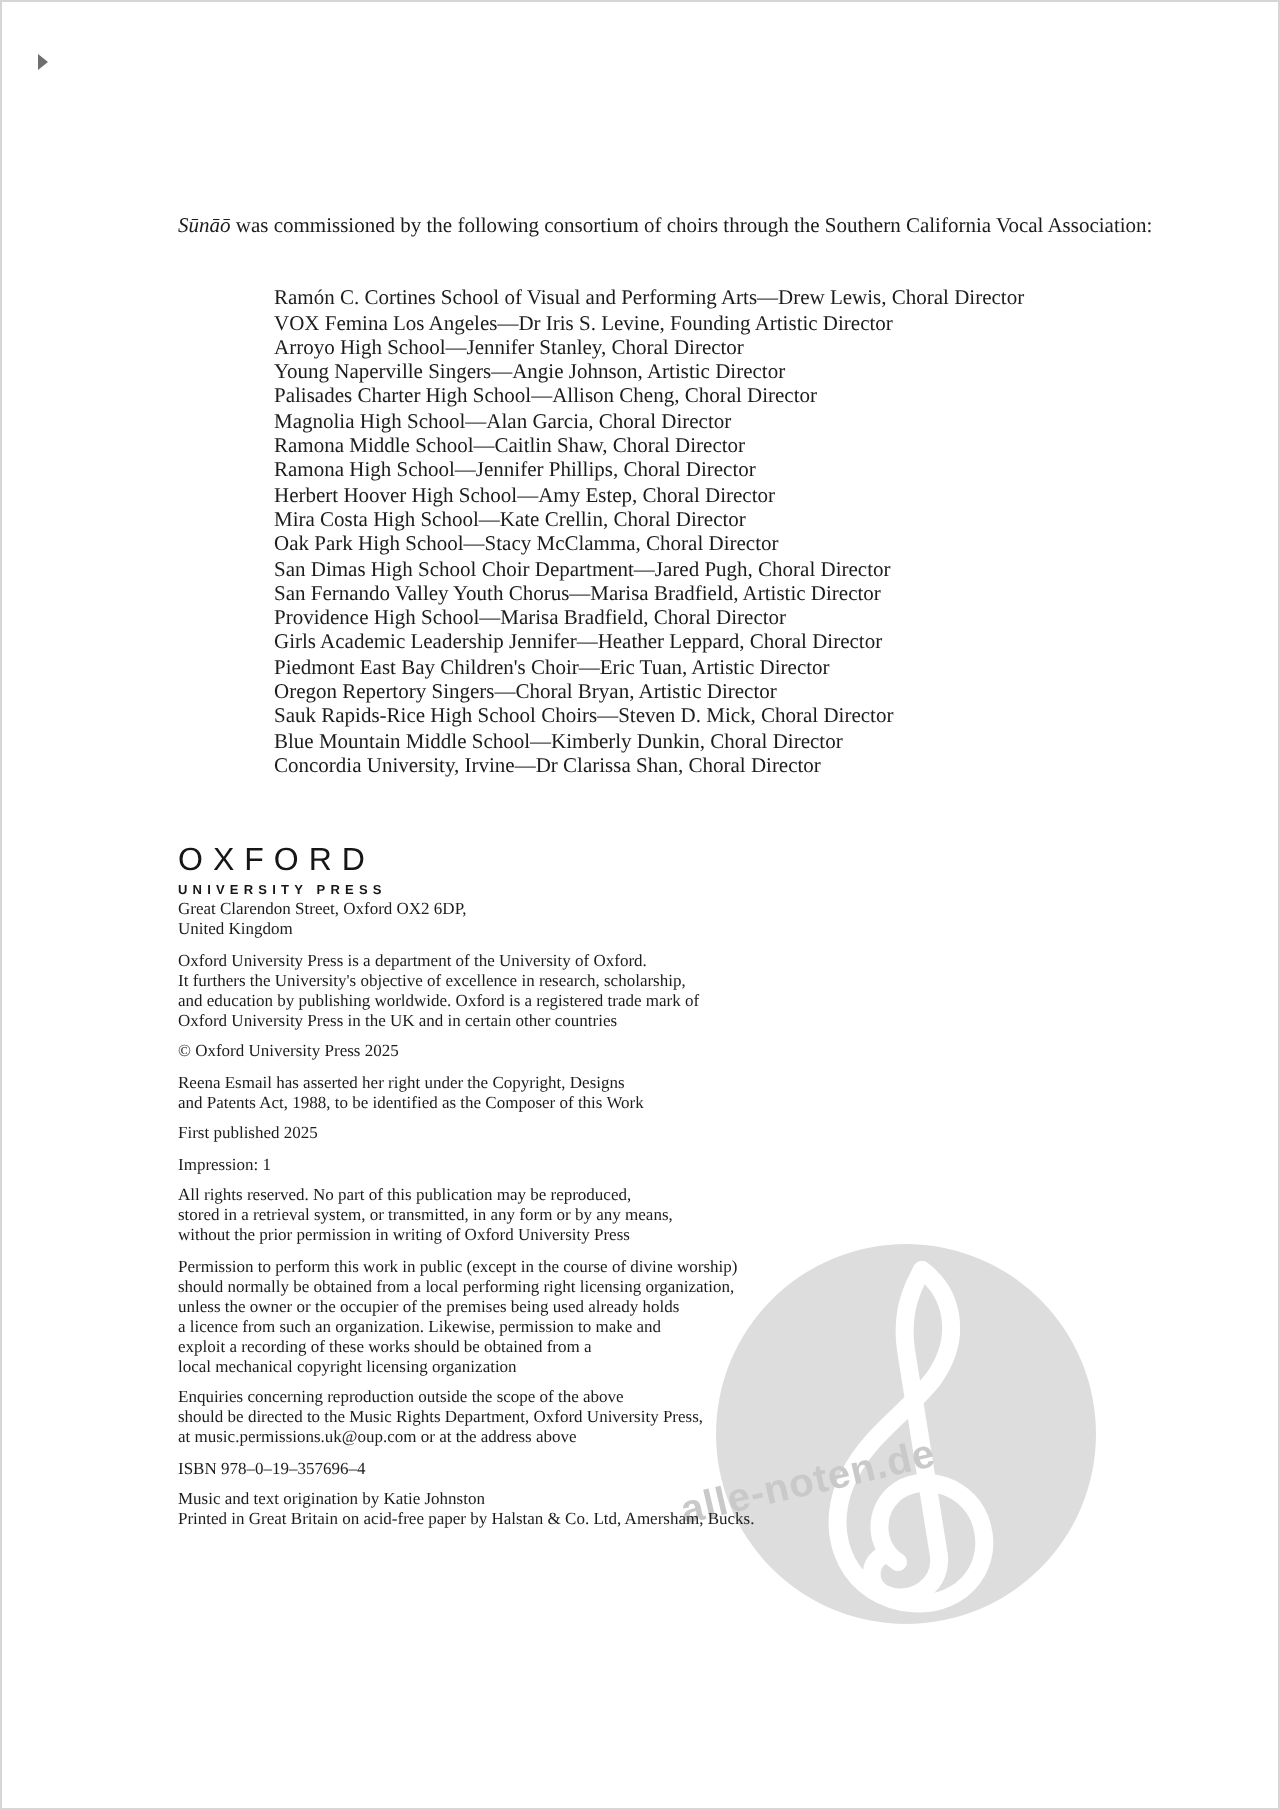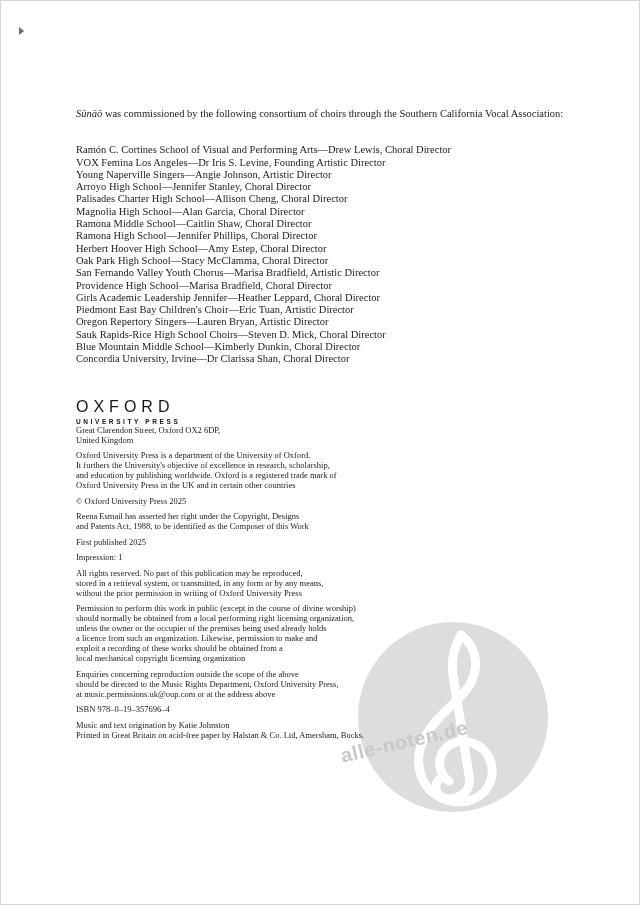--- a/index.html
+++ b/index.html
@@ -19,35 +19,36 @@
     left: 18px;
     top: 26px;
     width: 0; height: 0;
     border-left: 5px solid #4a4a4a;
     border-top: 4px solid transparent;
     border-bottom: 4px solid transparent;
     opacity: 0.8;
   }
   .content {
     position: absolute;
-    left: 75px;
+    left: 88px;
     top: 107px;
     right: 30px;
     z-index: 1;
   }
   .commission {
     font-size: 10.5px;
     line-height: 12.3px;
     margin: 0 0 24px 0;
   }
   .commission .work-title { font-style: italic; }
   .consortium-line {
     font-size: 10.5px;
     line-height: 12.3px;
     white-space: nowrap;
+    margin-left: 48px;
   }
   .oup-logo { margin-top: 32px; }
   .oxford {
     font-family: "Liberation Sans", sans-serif;
     font-size: 16px;
     letter-spacing: 5px;
     font-weight: 400;
     color: #161616;
   }
   .oup-sub {
@@ -116,33 +117,35 @@
     <div class="wm-text">alle-noten.de</div>
   </div>
 
   <div class="content">
 
     <p class="commission"><span class="work-title">Sūnāō</span><span> was commissioned by the following consortium of choirs through the Southern California Vocal Association:</span></p>
 
     <div class="consortium">
         <div class="consortium-line">Ramón C. Cortines School of Visual and Performing Arts—Drew Lewis, Choral Director</div>
         <div class="consortium-line">VOX Femina Los Angeles—Dr Iris S. Levine, Founding Artistic Director</div>
+        <div class="consortium-line">Arroyo High School—Jennifer Stanley, Choral Director</div>
         <div class="consortium-line">Young Naperville Singers—Angie Johnson, Artistic Director</div>
-        <div class="consortium-line">Arroyo High School—Jennifer Stanley, Choral Director</div>
         <div class="consortium-line">Palisades Charter High School—Allison Cheng, Choral Director</div>
         <div class="consortium-line">Magnolia High School—Alan Garcia, Choral Director</div>
         <div class="consortium-line">Ramona Middle School—Caitlin Shaw, Choral Director</div>
         <div class="consortium-line">Ramona High School—Jennifer Phillips, Choral Director</div>
         <div class="consortium-line">Herbert Hoover High School—Amy Estep, Choral Director</div>
+        <div class="consortium-line">Mira Costa High School—Kate Crellin, Choral Director</div>
         <div class="consortium-line">Oak Park High School—Stacy McClamma, Choral Director</div>
+        <div class="consortium-line">San Dimas High School Choir Department—Jared Pugh, Choral Director</div>
         <div class="consortium-line">San Fernando Valley Youth Chorus—Marisa Bradfield, Artistic Director</div>
         <div class="consortium-line">Providence High School—Marisa Bradfield, Choral Director</div>
         <div class="consortium-line">Girls Academic Leadership Jennifer—Heather Leppard, Choral Director</div>
         <div class="consortium-line">Piedmont East Bay Children's Choir—Eric Tuan, Artistic Director</div>
-        <div class="consortium-line">Oregon Repertory Singers—Lauren Bryan, Artistic Director</div>
+        <div class="consortium-line">Oregon Repertory Singers—Choral Bryan, Artistic Director</div>
         <div class="consortium-line">Sauk Rapids-Rice High School Choirs—Steven D. Mick, Choral Director</div>
         <div class="consortium-line">Blue Mountain Middle School—Kimberly Dunkin, Choral Director</div>
         <div class="consortium-line">Concordia University, Irvine—Dr Clarissa Shan, Choral Director</div>
       </div>
 
     <div class="oup-logo">
       <div class="oxford">OXFORD</div>
       <div class="oup-sub">UNIVERSITY PRESS</div>
     </div>
 

